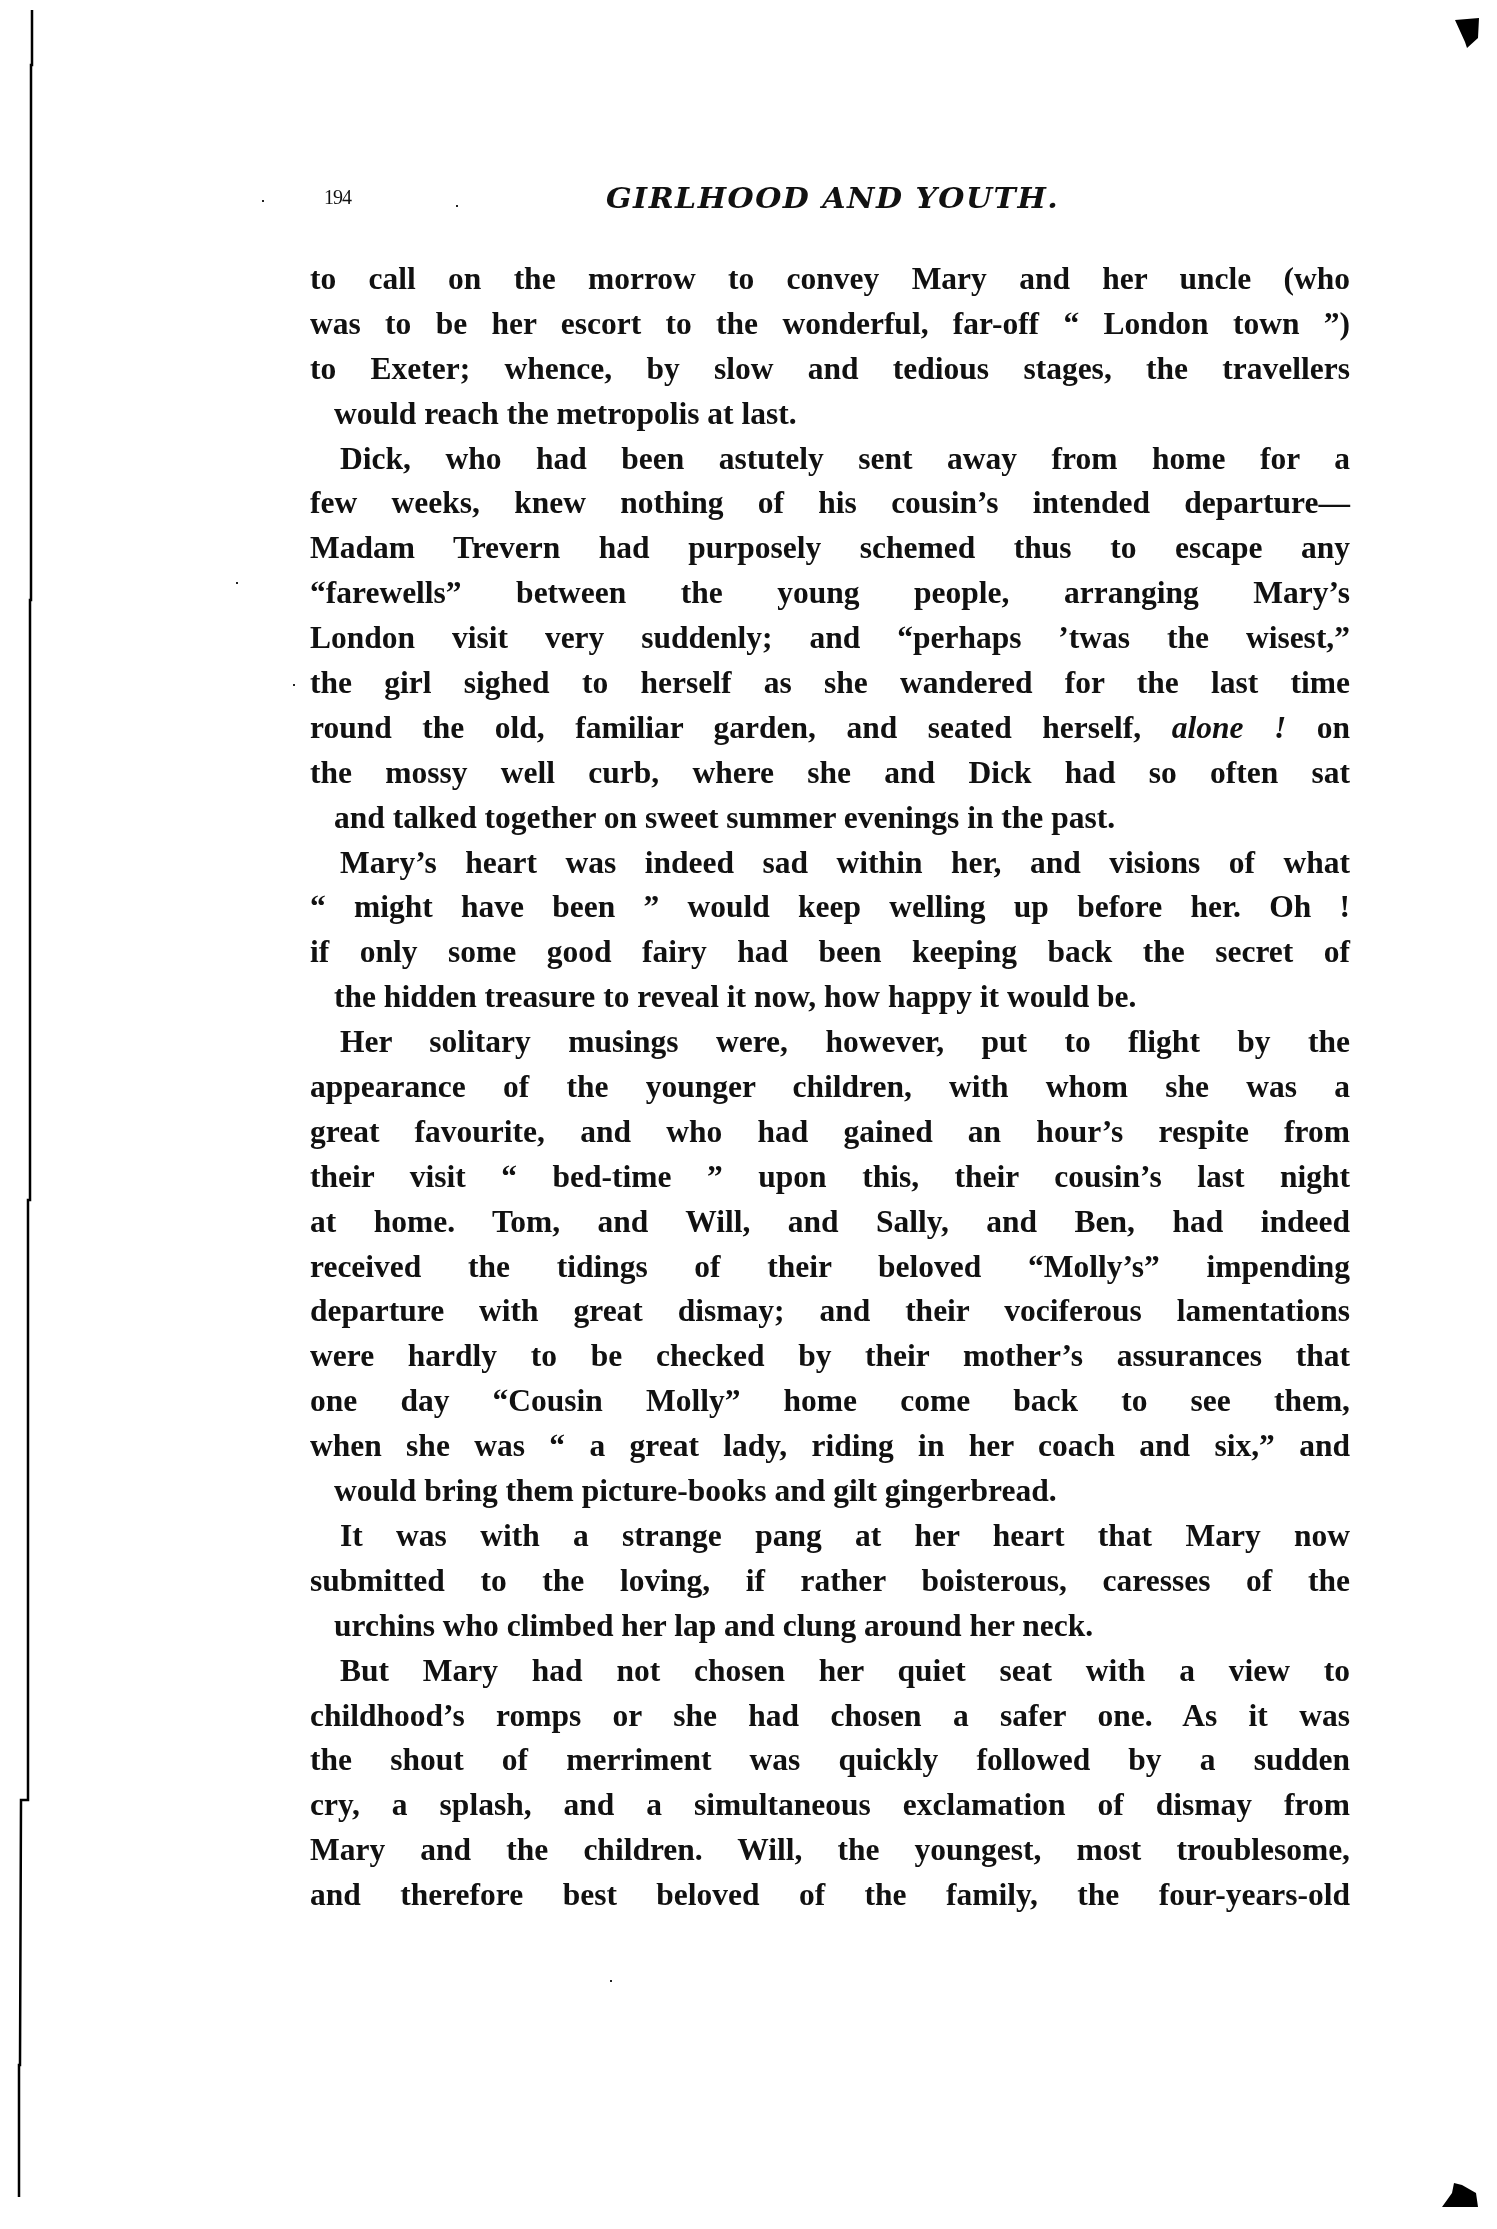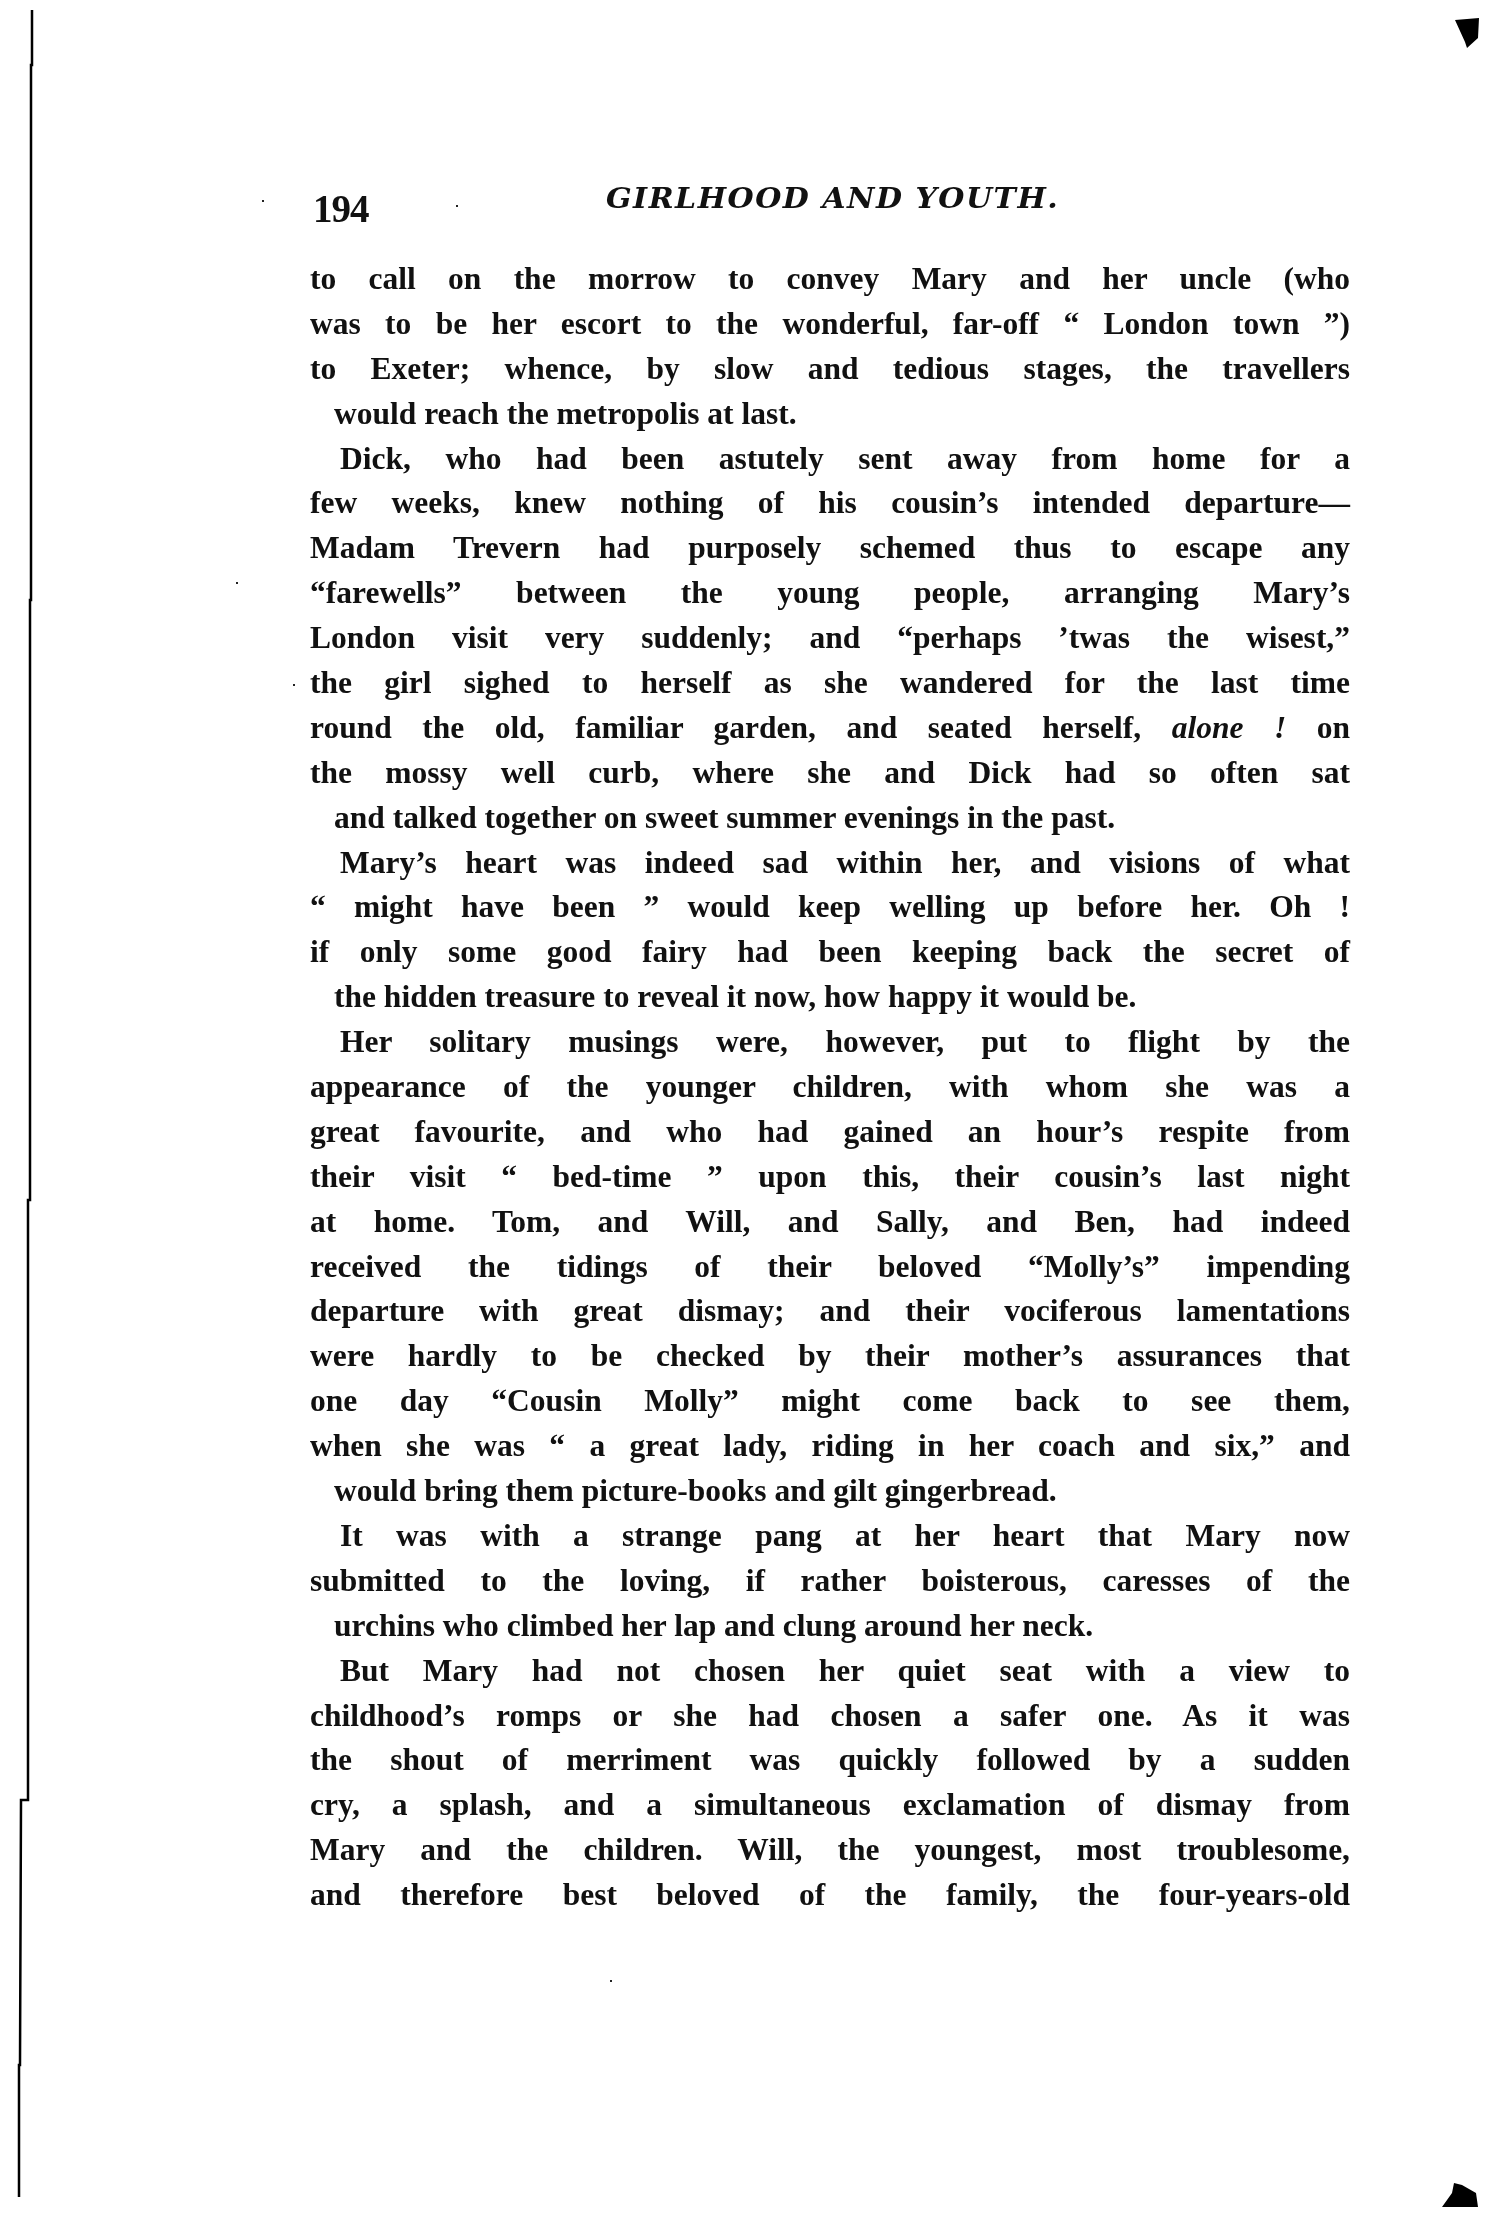--- a/index.html
+++ b/index.html
@@ -37,24 +37,24 @@
     }
     .running-head {
       position: absolute;
       left: 310px;
       top: 182px;
       width: 1040px;
       height: 40px;
     }
     .page-number {
       position: absolute;
-      left: 3px;
+      left: 14px;
       top: 4px;
-      font-size: 39px;
-      font-weight: bold;
+      font-size: 20px;
+      font-weight: normal;
       letter-spacing: -1px;
     }
     .running-title {
       position: absolute;
       left: 296px;
       top: 0px;
       font-size: 30px;
       font-weight: bold;
       font-style: italic;
       letter-spacing: 1.5px;
@@ -141,21 +141,21 @@
     </div>
     <div>
       <span class="line indent">Her solitary musings were, however, put to flight by the</span>
       <span class="line">appearance of the younger children, with whom she was a</span>
       <span class="line">great favourite, and who had gained an hour’s respite from</span>
       <span class="line">their visit “ bed-time ” upon this, their cousin’s last night</span>
       <span class="line">at home.  Tom, and Will, and Sally, and Ben, had indeed</span>
       <span class="line">received the tidings of their beloved “Molly’s” impending</span>
       <span class="line">departure with great dismay; and their vociferous lamentations</span>
       <span class="line">were hardly to be checked by their mother’s assurances that</span>
-      <span class="line">one day “Cousin Molly” might come back to see them,</span>
+      <span class="line">one day “Cousin Molly” home come back to see them,</span>
       <span class="line">when she was “ a great lady, riding in her coach and six,” and</span>
       <span class="line last">would bring them picture-books and gilt gingerbread.</span>
     </div>
     <div>
       <span class="line indent">It was with a strange pang at her heart that Mary now</span>
       <span class="line">submitted to the loving, if rather boisterous, caresses of the</span>
       <span class="line last">urchins who climbed her lap and clung around her neck.</span>
     </div>
     <div>
       <span class="line indent">But Mary had not chosen her quiet seat with a view to</span>

